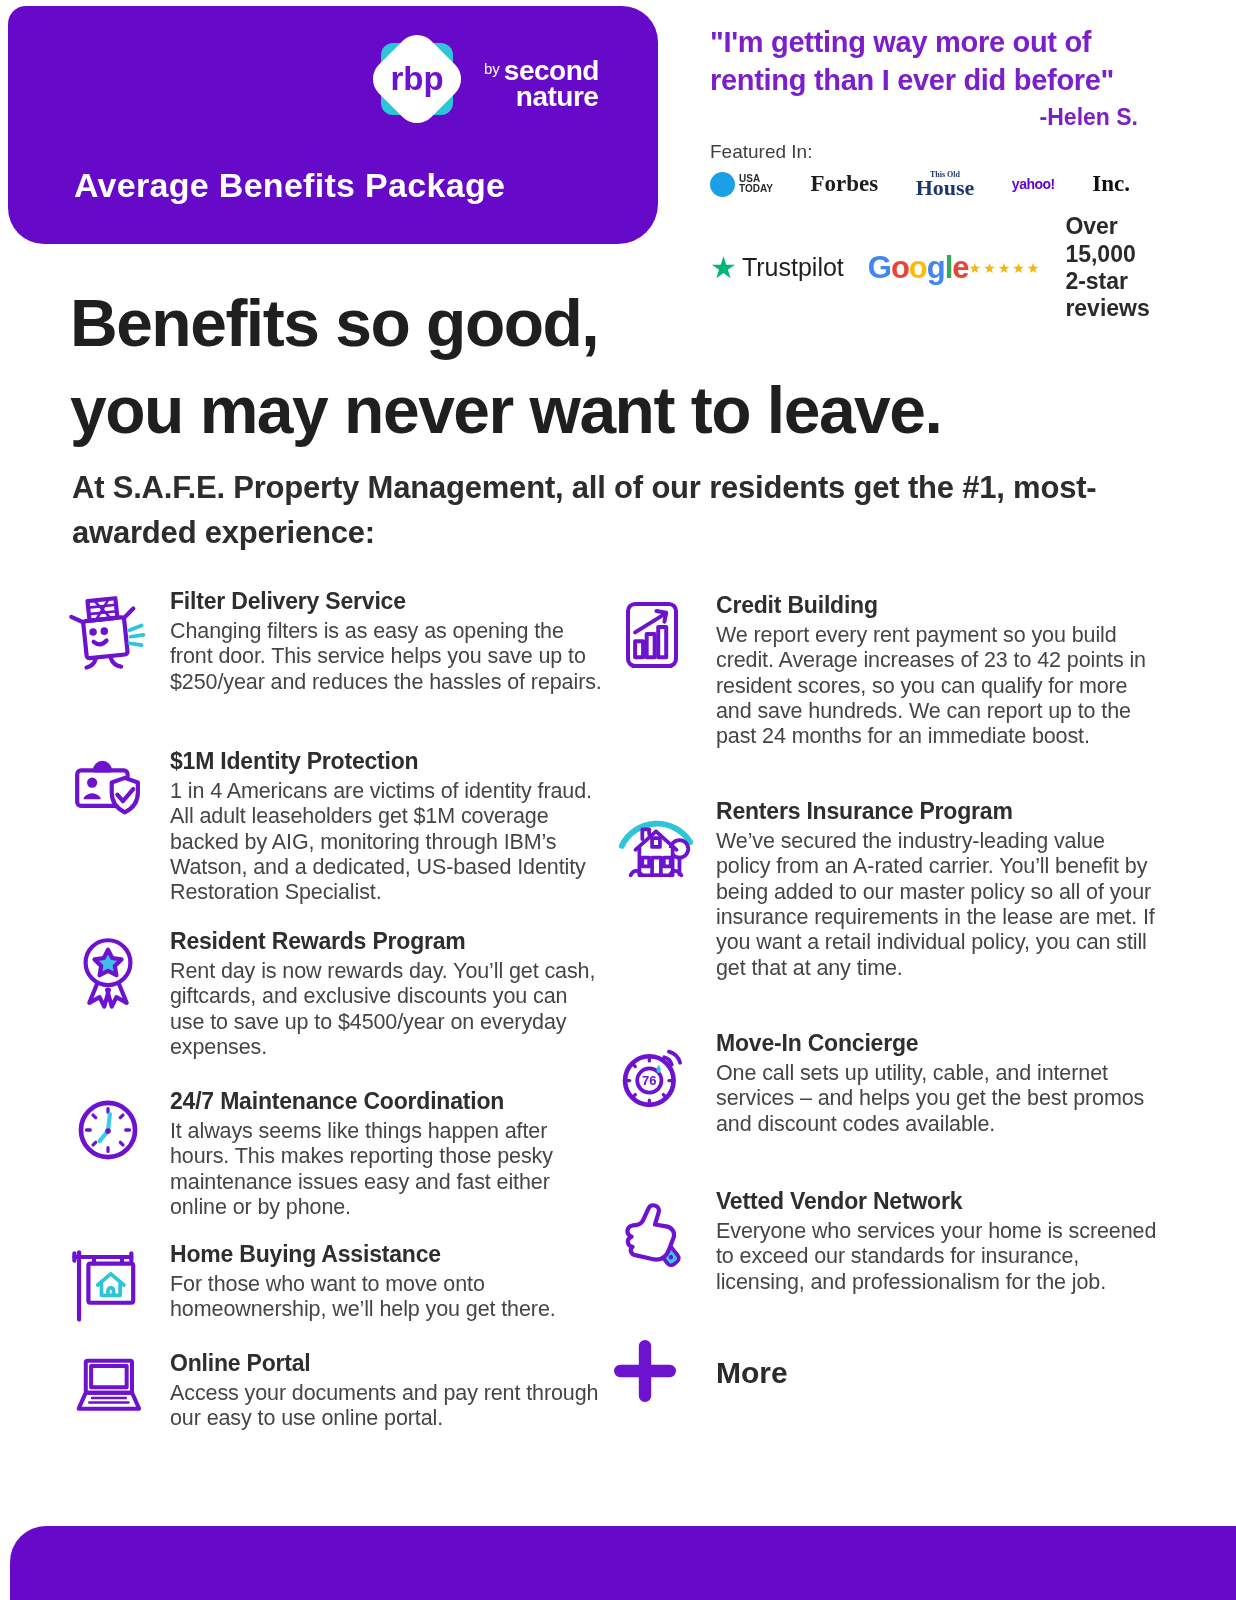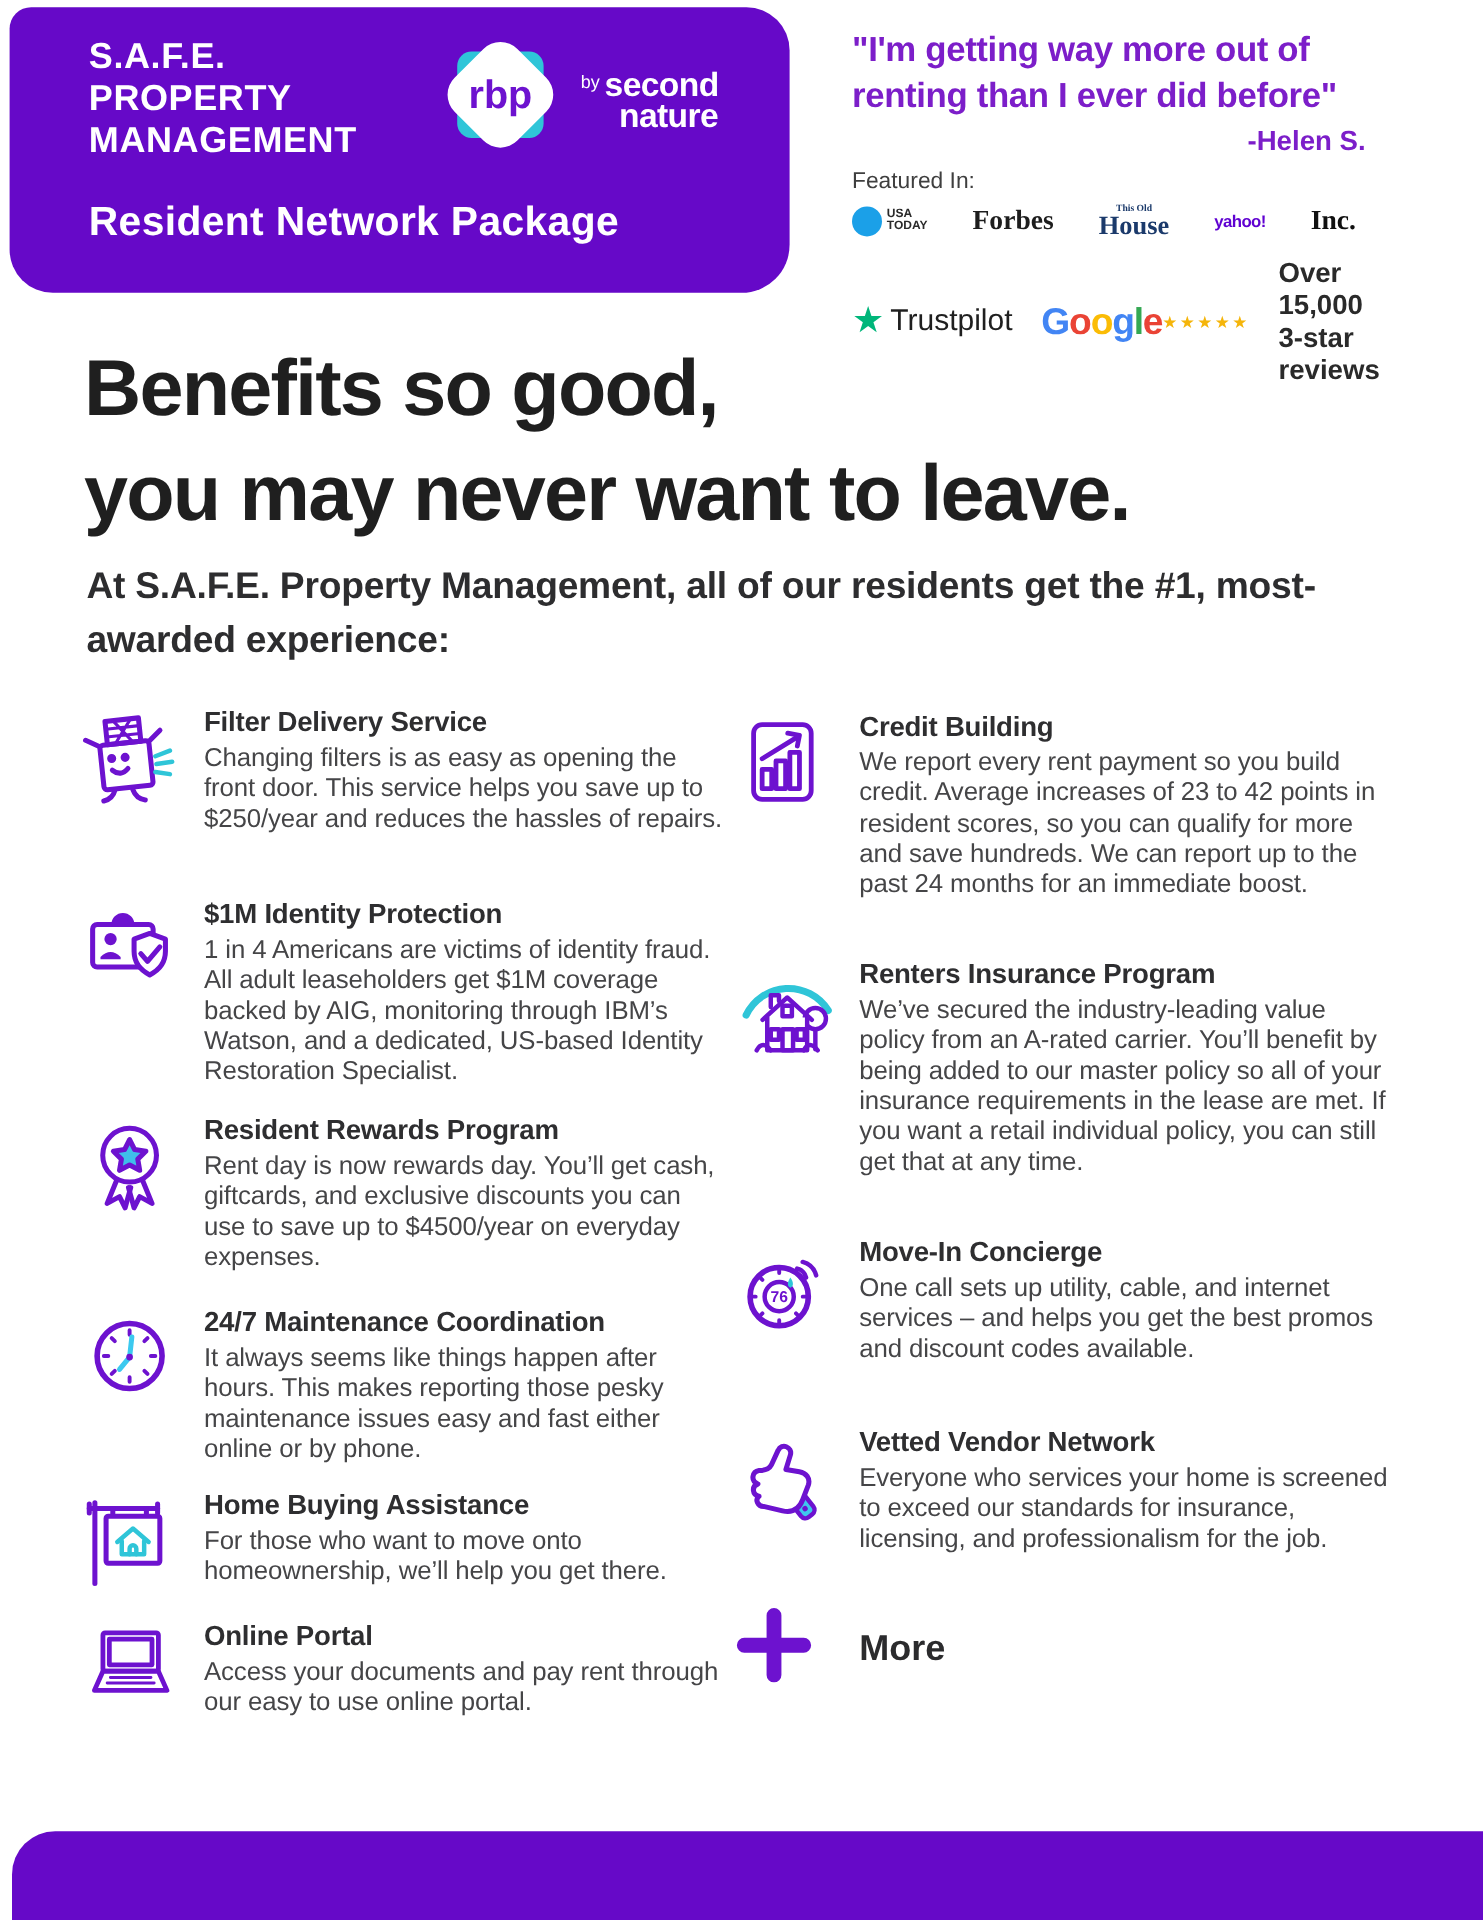--- a/index.html
+++ b/index.html
@@ -78,41 +78,36 @@
     position:absolute; left:10px; right:0; top:1526px; height:74px;
     background:#6609C8; border-radius:36px 0 0 0;
   }
 </style>
 </head>
 <body>
 
 <div class="page">
 
   <div class="header-box">
-    <div class="company">
-      <div>S.A.F.E.</div>
-      <div>PROPERTY</div>
-      <div>MANAGEMENT</div>
-    </div>
 
     <svg class="rbp-logo" viewBox="0 0 106 106">
       <rect x="17" y="17" width="72" height="72" rx="12" fill="#2FC5D8"></rect>
       <rect x="16" y="16" width="74" height="74" rx="20" fill="#ffffff" transform="rotate(45 53 53)"></rect>
       <text x="53" y="64" text-anchor="middle" font-size="33" font-weight="bold" fill="#6D12CF" font-family="Liberation Sans, sans-serif">rbp</text>
     </svg>
 
     <div class="byline">
       <span class="by">by</span>
       <span class="sn">
         <span>second</span>
         <span class="l2">nature</span>
       </span>
     </div>
 
-    <div class="package-title">Resident Network Package</div>
+    <div class="package-title">Average Benefits Package</div>
   </div>
 
   <div class="testimonial">
     <div class="quote">"I'm getting way more out of renting than I ever did before"</div>
     <div class="attrib">-Helen S.</div>
     <div class="featured-label">Featured In:</div>
 
     <div class="logo-row">
       <div class="usatoday">
         <div class="dot"></div>
@@ -136,21 +131,21 @@
         <span class="tp-name">Trustpilot</span>
       </div>
       <div class="google">
         <div class="g-word">
           <span style="color:#4285F4">G</span><span style="color:#EA4335">o</span><span style="color:#FBBC05">o</span><span style="color:#4285F4">g</span><span style="color:#34A853">l</span><span style="color:#EA4335">e</span>
         </div>
         <div class="g-stars">★★★★★</div>
       </div>
       <div class="review-count">
         <div>Over 15,000</div>
-        <div>3-star reviews</div>
+        <div>2-star reviews</div>
       </div>
     </div>
   </div>
 
   <div class="headline">
     <div>Benefits so good,</div>
     <div>you may never want to leave.</div>
   </div>
   <div class="subheading">At S.A.F.E. Property Management, all of our residents get the #1, most-awarded experience:</div>
 

